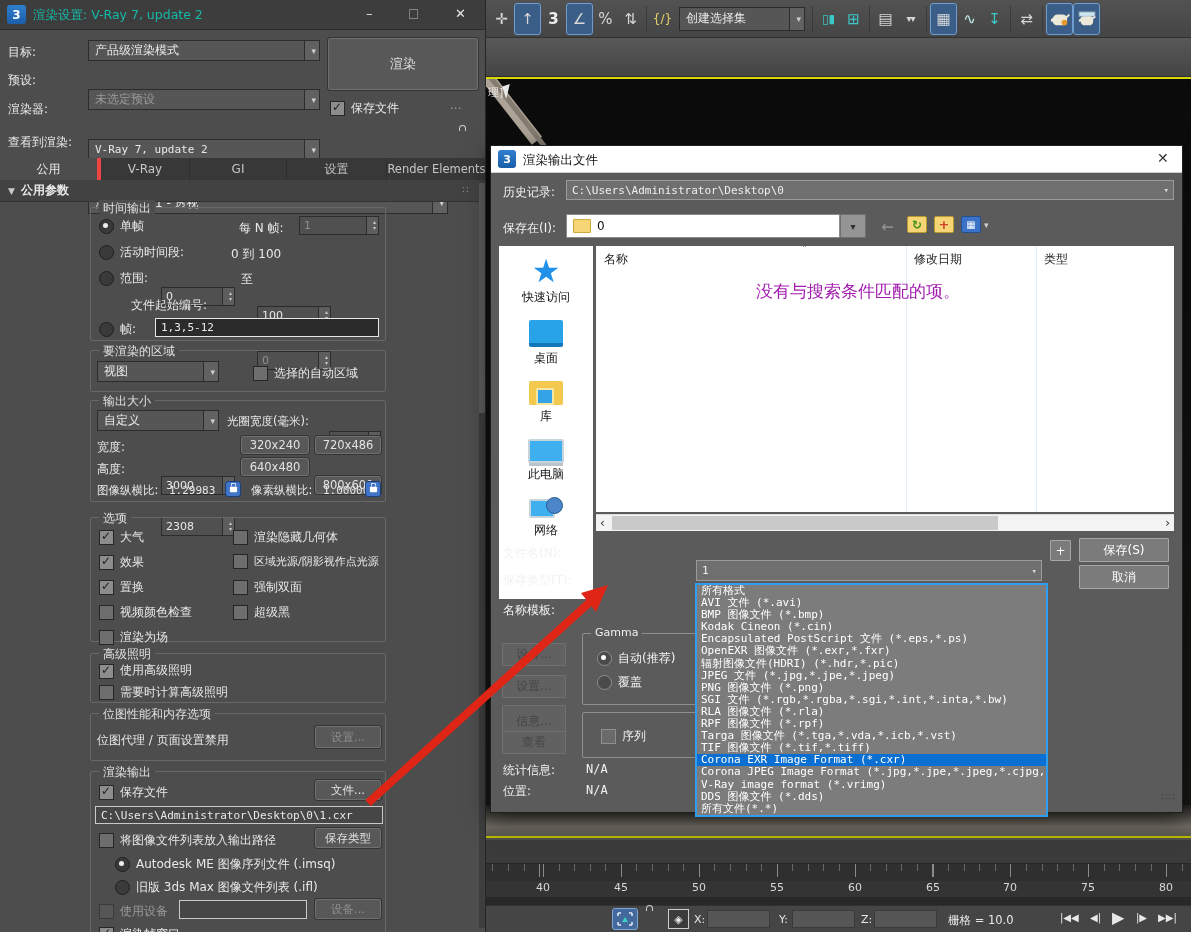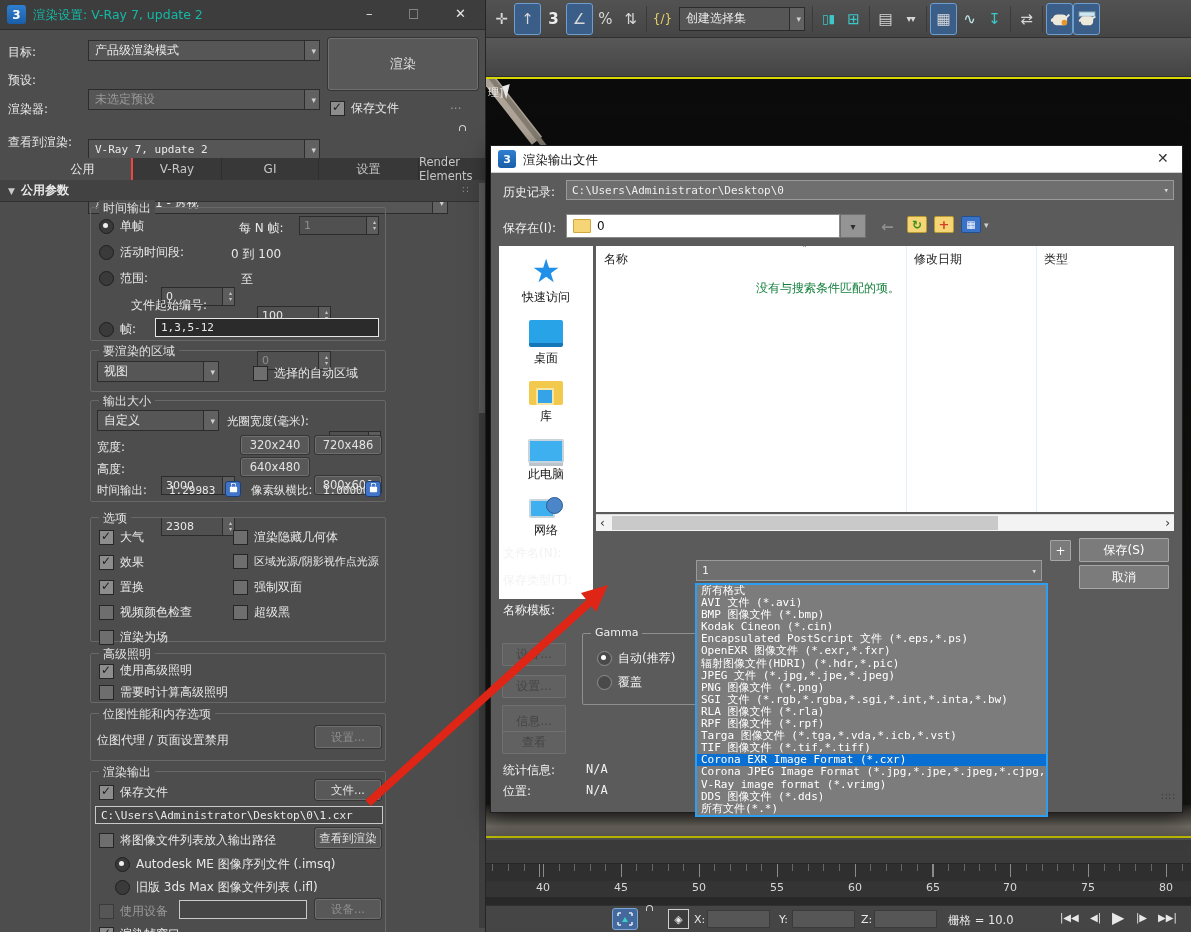--- a/index.html
+++ b/index.html
@@ -196,21 +196,21 @@
     </div>
     <span class="abs lbl dim" style="left:450px;top:98px;">...</span>
 
     <span class="abs lbl" style="left:8px;top:134px;">查看到渲染:</span>
     <div class="abs dd" style="left:88px;top:129px;width:360px;height:22px;">
         <span>浮动视口 - 1 - 透视</span>
       </div>
     <span class="abs" style="left:458px;top:130px;"><span class="locksm"></span></span>
 
     <div class="abs" style="left:0;top:158px;width:486px;height:22px;background:#383838;display:flex;">
-      <div style="width:97px;background:#4d4d4d;color:#ececec;font-size:12px;display:flex;align-items:center;justify-content:center;border-right:2px solid #ef4444;padding-left:34px;">公用</div>
+      <div style="width:97px;background:#4d4d4d;color:#ececec;font-size:12px;display:flex;align-items:center;justify-content:center;border-right:4px solid #ef4444;">公用</div>
       <div style="width:88px;color:#c6c6c6;font-size:12px;display:flex;align-items:center;justify-content:center;border-right:1px solid #2e2e2e;">V-Ray</div>
       <div style="width:96px;color:#c6c6c6;font-size:12px;display:flex;align-items:center;justify-content:center;border-right:1px solid #2e2e2e;">GI</div>
       <div style="width:99px;color:#c6c6c6;font-size:12px;display:flex;align-items:center;justify-content:center;border-right:1px solid #2e2e2e;">设置</div>
       <div style="flex:1;color:#c6c6c6;font-size:11.5px;display:flex;align-items:center;justify-content:center;">Render Elements</div>
     </div>
 
     <div class="abs" style="left:0;top:180px;width:486px;height:22px;background:#424242;border-bottom:1px solid #323232;display:flex;align-items:center;padding-left:8px;gap:6px;">
       <span style="color:#c9c9c9;font-size:9px;">▼</span>
       <span class="lbl" style="font-weight:bold;">公用参数</span>
       <span class="abs" style="left:462px;top:4px;color:#8b8b8b;font-size:10px;">∷</span>
@@ -282,21 +282,21 @@
           <span>3000</span>
         </div>
       <div class="abs btn" style="left:150px;top:35px;width:68px;height:18px;">320x240</div>
       <div class="abs btn" style="left:224px;top:35px;width:66px;height:18px;">720x486</div>
       <span class="abs lbl" style="left:6px;top:60px;">高度:</span>
       <div class="abs spin" style="left:70px;top:57px;width:74px;height:19px;">
           <span>2308</span>
         </div>
       <div class="abs btn" style="left:150px;top:57px;width:68px;height:18px;">640x480</div>
       <div class="abs btn" style="left:224px;top:75px;width:66px;height:18px;">800x600</div>
-      <span class="abs lbl" style="left:6px;top:82px;font-size:11.5px;">时间输出:</span>
+      <span class="abs lbl" style="left:6px;top:82px;font-size:11.5px;">图像纵横比:</span>
       <span class="abs lbl mono" style="left:78px;top:83px;font-size:11px;">1.29983</span>
       <span class="abs bluelock" style="left:134px;top:80px;">
           <span class="locksm"></span>
         </span>
       <span class="abs lbl" style="left:160px;top:82px;font-size:11.5px;">像素纵横比:</span>
       <span class="abs lbl mono" style="left:232px;top:83px;font-size:11px;">1.00000</span>
       <span class="abs bluelock" style="left:274px;top:80px;">
           <span class="locksm"></span>
         </span>
     </div>
@@ -364,21 +364,21 @@
       <div class="row" style="left:8px;top:12px;">
           <span class="cb on"></span>
           <span class="lbl">保存文件</span>
         </div>
       <div class="abs btn" style="left:224px;top:8px;width:66px;height:20px;">文件...</div>
       <div class="abs fld mono" style="left:4px;top:34px;width:288px;height:18px;background:#464646;border:1px solid #c9c9c9;font-size:11px;">C:\Users\Administrator\Desktop\0\1.cxr</div>
       <div class="row" style="left:8px;top:60px;">
           <span class="cb"></span>
           <span class="lbl">将图像文件列表放入输出路径</span>
         </div>
-      <div class="abs btn" style="left:224px;top:56px;width:66px;height:20px;">查看到渲染</div>
+      <div class="abs btn" style="left:224px;top:56px;width:66px;height:20px;">保存类型</div>
       <div class="row" style="left:24px;top:84px;">
           <span class="rb on"></span>
           <span class="lbl">Autodesk ME 图像序列文件 (.imsq)</span>
         </div>
       <div class="row" style="left:24px;top:107px;">
           <span class="rb"></span>
           <span class="lbl">旧版 3ds Max 图像文件列表 (.ifl)</span>
         </div>
       <div class="row" style="left:8px;top:131px;">
           <span class="cb dis"></span>
@@ -446,21 +446,21 @@
       </div>
     </div>
 
     <div class="abs" style="left:105px;top:100px;width:578px;height:266px;background:#ffffff;overflow:hidden;">
       <div class="abs" style="left:310px;top:0;width:1px;height:266px;background:#e2eef8;"></div>
       <div class="abs" style="left:440px;top:0;width:1px;height:266px;background:#e2eef8;"></div>
       <span class="abs" style="left:206px;top:-1px;color:#777;font-size:10px;">ˆ</span>
       <span class="abs" style="left:8px;top:5px;color:#1c1c1c;font-size:12px;">名称</span>
       <span class="abs" style="left:318px;top:5px;color:#1c1c1c;font-size:12px;">修改日期</span>
       <span class="abs" style="left:448px;top:5px;color:#1c1c1c;font-size:12px;">类型</span>
-      <span class="abs" style="left:160px;top:34px;color:#15803d;font-size:12px;">没有与搜索条件匹配的项。</span>
+      <span class="abs" style="left:160px;top:34px;color:#a21caf;font-size:17px;">没有与搜索条件匹配的项。</span>
     </div>
 
     <div class="abs" style="left:105px;top:368px;width:578px;height:17px;background:#f3f3f3;border-top:1px solid #dcdcdc;">
       <span class="abs" style="left:4px;top:1px;color:#333;font-size:12px;">‹</span>
       <div class="abs" style="left:16px;top:1px;width:386px;height:14px;background:#c9c9c9;"></div>
       <span class="abs" style="right:4px;top:1px;color:#333;font-size:12px;">›</span>
     </div>
 
     <span class="abs dlbl" style="left:12px;top:399px;">文件名(N):</span>
     <div class="abs dfld mono" style="left:205px;top:394px;width:346px;height:21px;">
@@ -483,20 +483,26 @@
           <span class="drb on"></span>
           <span class="dlbl">自动(推荐)</span>
         </div>
       <div class="row" style="left:14px;top:40px;">
           <span class="drb"></span>
           <span class="dlbl">覆盖</span>
         </div>
       <div class="abs" style="left:150px;top:39px;width:42px;height:18px;background:#636363;border:1px solid #8a8a8a;color:#9d9d9d;font-size:11px;display:flex;align-items:center;padding:0 4px;">1.0</div>
     </div>
 
+    <div class="abs dgrp" style="left:91px;top:566px;width:214px;height:46px;">
+      <div class="row" style="left:18px;top:15px;">
+          <span class="dcb"></span>
+          <span class="dlbl dim">序列</span>
+        </div>
+    </div>
 
     <div class="abs dbtn dis" style="left:11px;top:497px;width:64px;height:23px;">设备...</div>
     <div class="abs dbtn dis" style="left:11px;top:529px;width:64px;height:23px;">设置...</div>
     <div class="abs dbtn dis" style="left:11px;top:559px;width:64px;height:33px;">信息...</div>
     <div class="abs dbtn dis" style="left:11px;top:585px;width:64px;height:23px;">查看</div>
 
     <span class="abs dlbl" style="left:12px;top:616px;">统计信息:</span>
     <span class="abs dlbl mono" style="left:95px;top:616px;">N/A</span>
     <span class="abs dlbl" style="left:12px;top:637px;">位置:</span>
     <span class="abs dlbl mono" style="left:95px;top:637px;">N/A</span>

